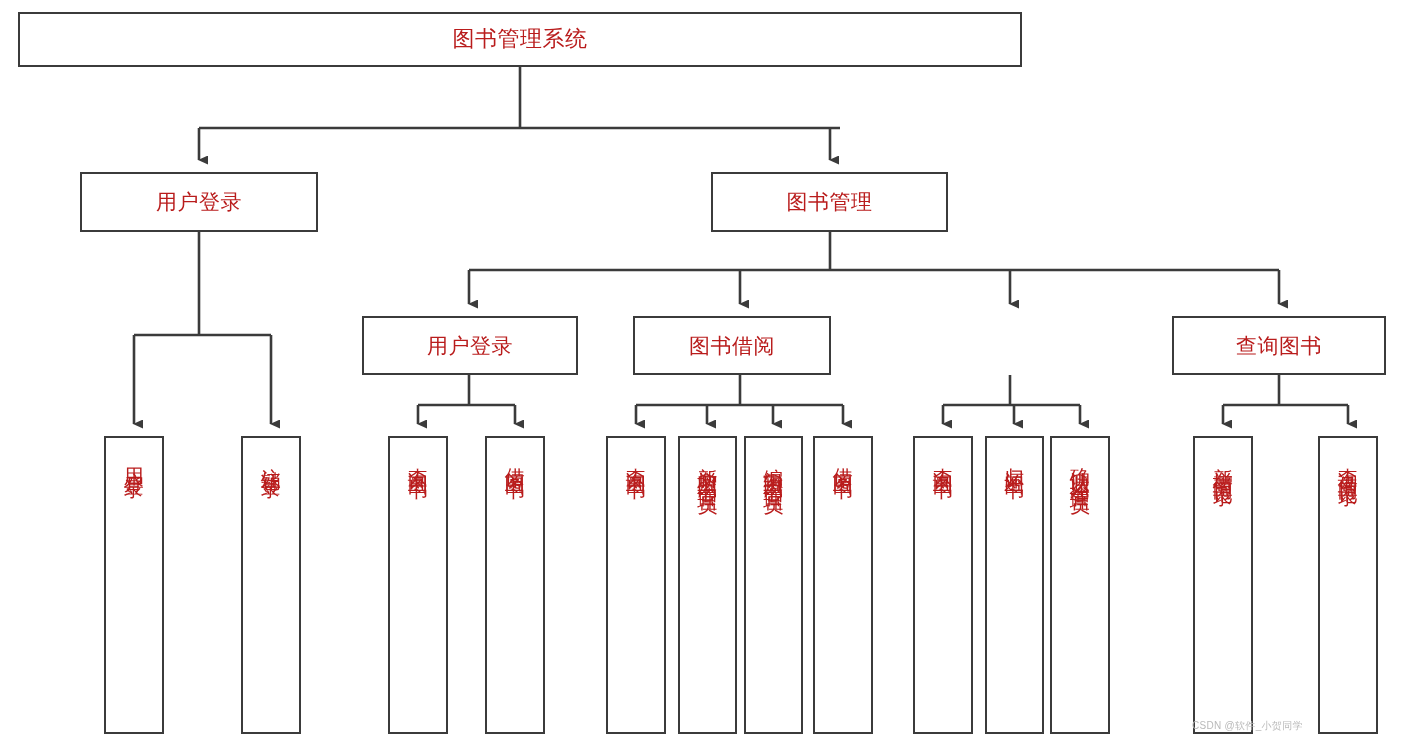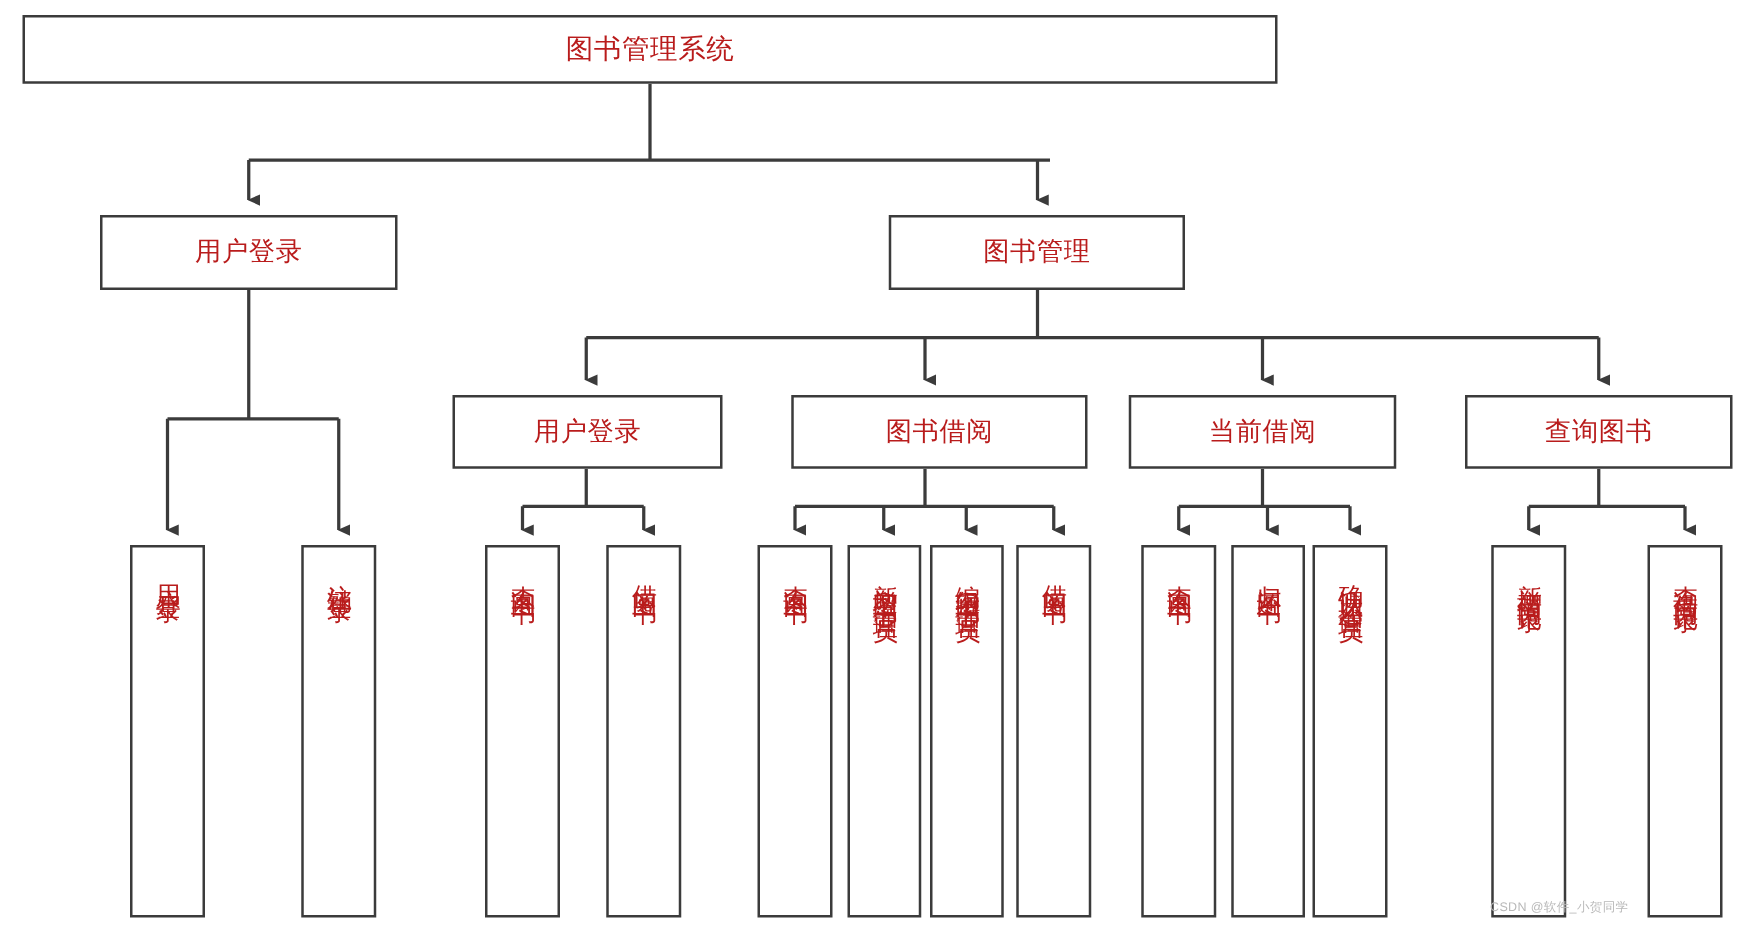--- a/index.html
+++ b/index.html
@@ -130,25 +130,22 @@
   <div class="node horiz" style="left:80px; top:172px; width:238px; height:60px;">
     <span class="node-label">用户登录</span>
   </div>
   <div class="node horiz" style="left:711px; top:172px; width:237px; height:60px;">
     <span class="node-label">图书管理</span>
   </div>
 
   <div class="node horiz" style="left:362px; top:316px; width:216px; height:59px;">
     <span class="node-label">用户登录</span>
   </div>
-  <div class="node horiz" style="left:633px; top:316px; width:237px; height:59px;">
+  <div class="node horiz" style="left:633px; top:316px; width:198px; height:59px;">
     <span class="node-label">图书借阅</span>
-  </div>
-  <div class="node horiz" style="left:903px; top:316px; width:214px; height:59px;">
-    <span class="node-label">当前借阅</span>
   </div>
   <div class="node horiz" style="left:1172px; top:316px; width:214px; height:59px;">
     <span class="node-label">查询图书</span>
   </div>
 
   <div class="node vert" style="left:104px; top:436px; width:60px; height:298px;">
     <span class="node-label">用户登录</span>
   </div>
   <div class="node vert" style="left:241px; top:436px; width:60px; height:298px;">
     <span class="node-label">注销登录</span>

